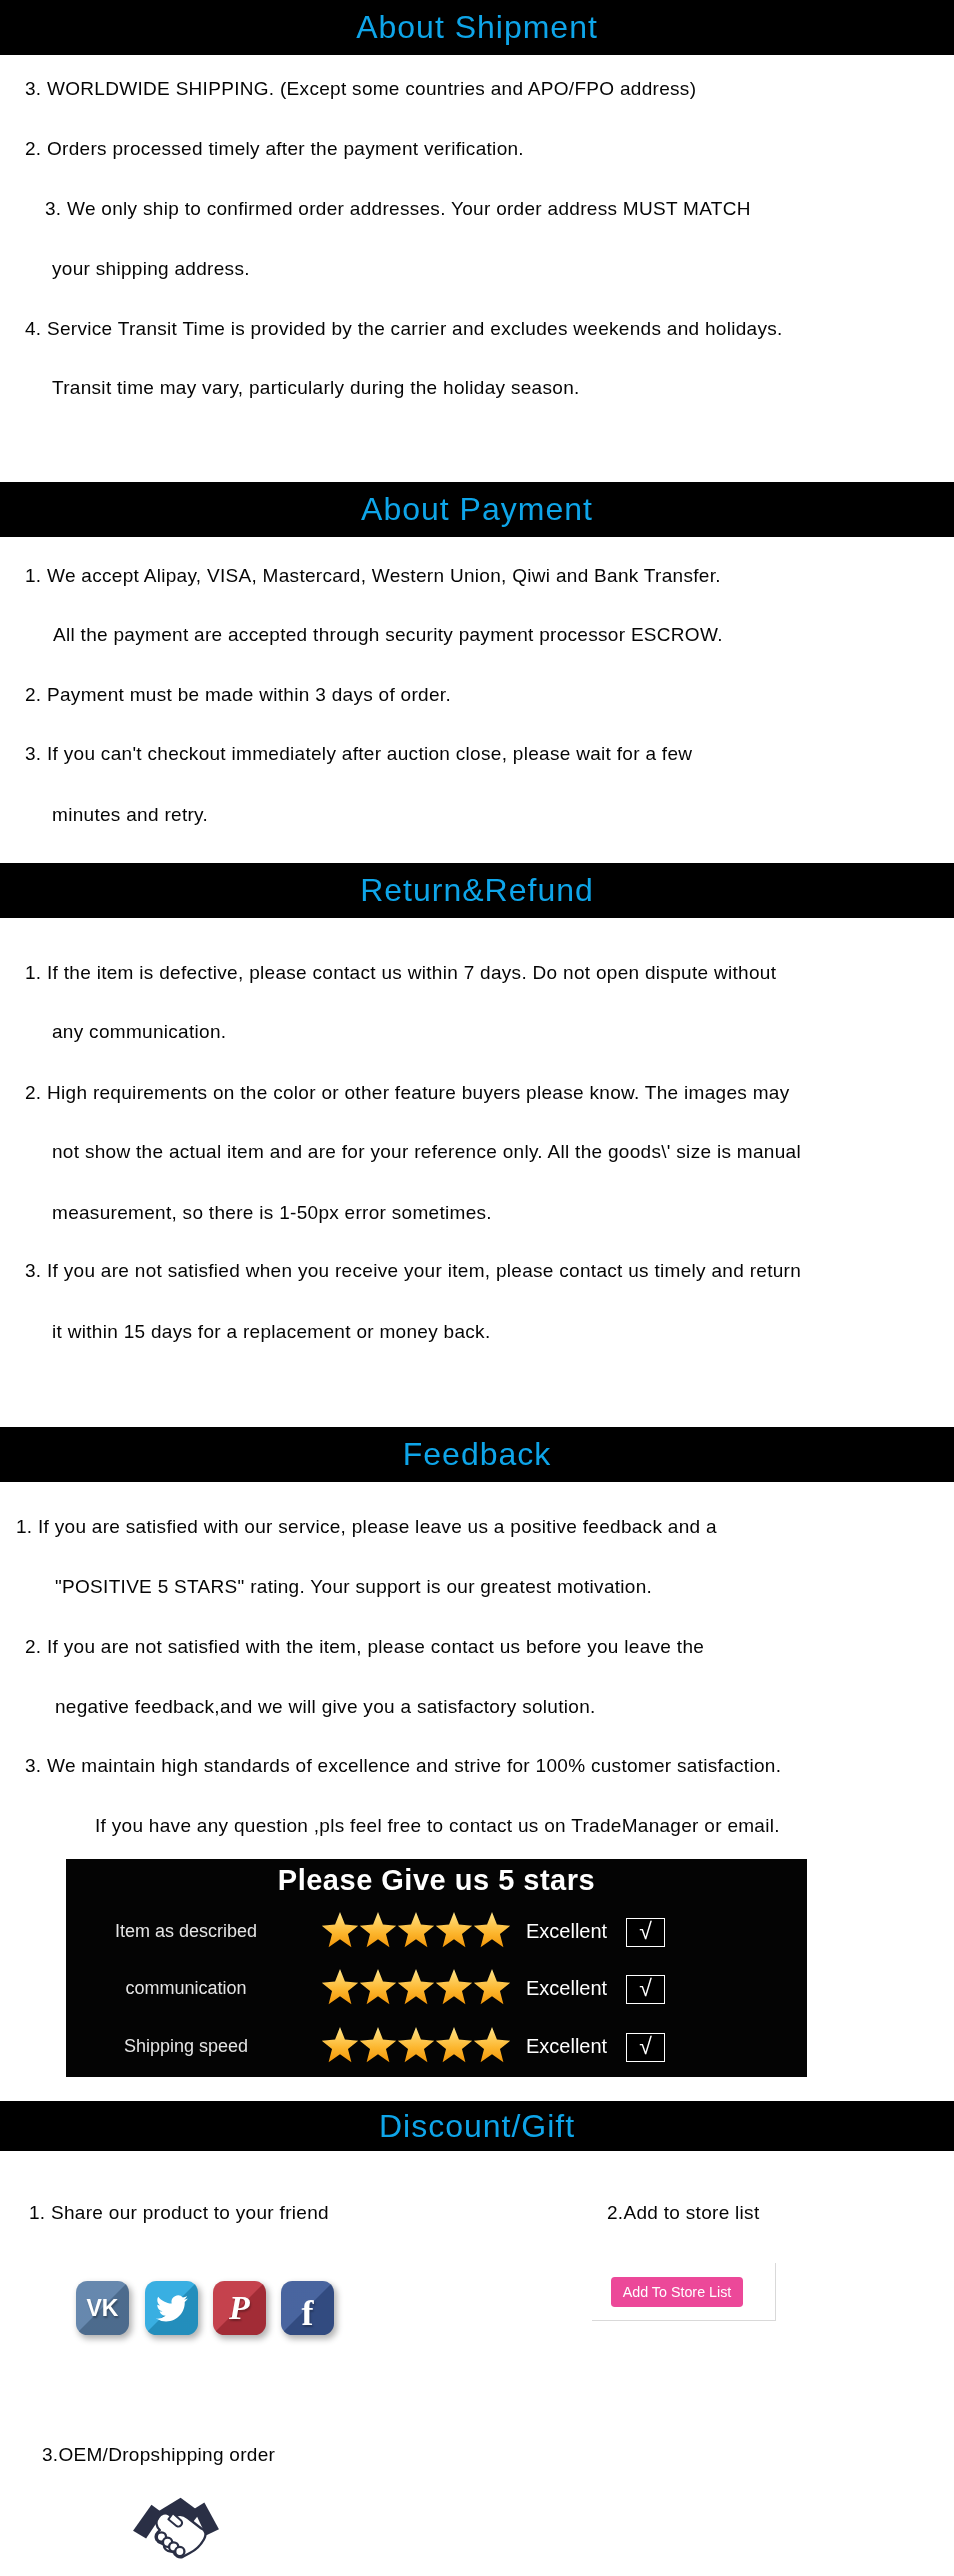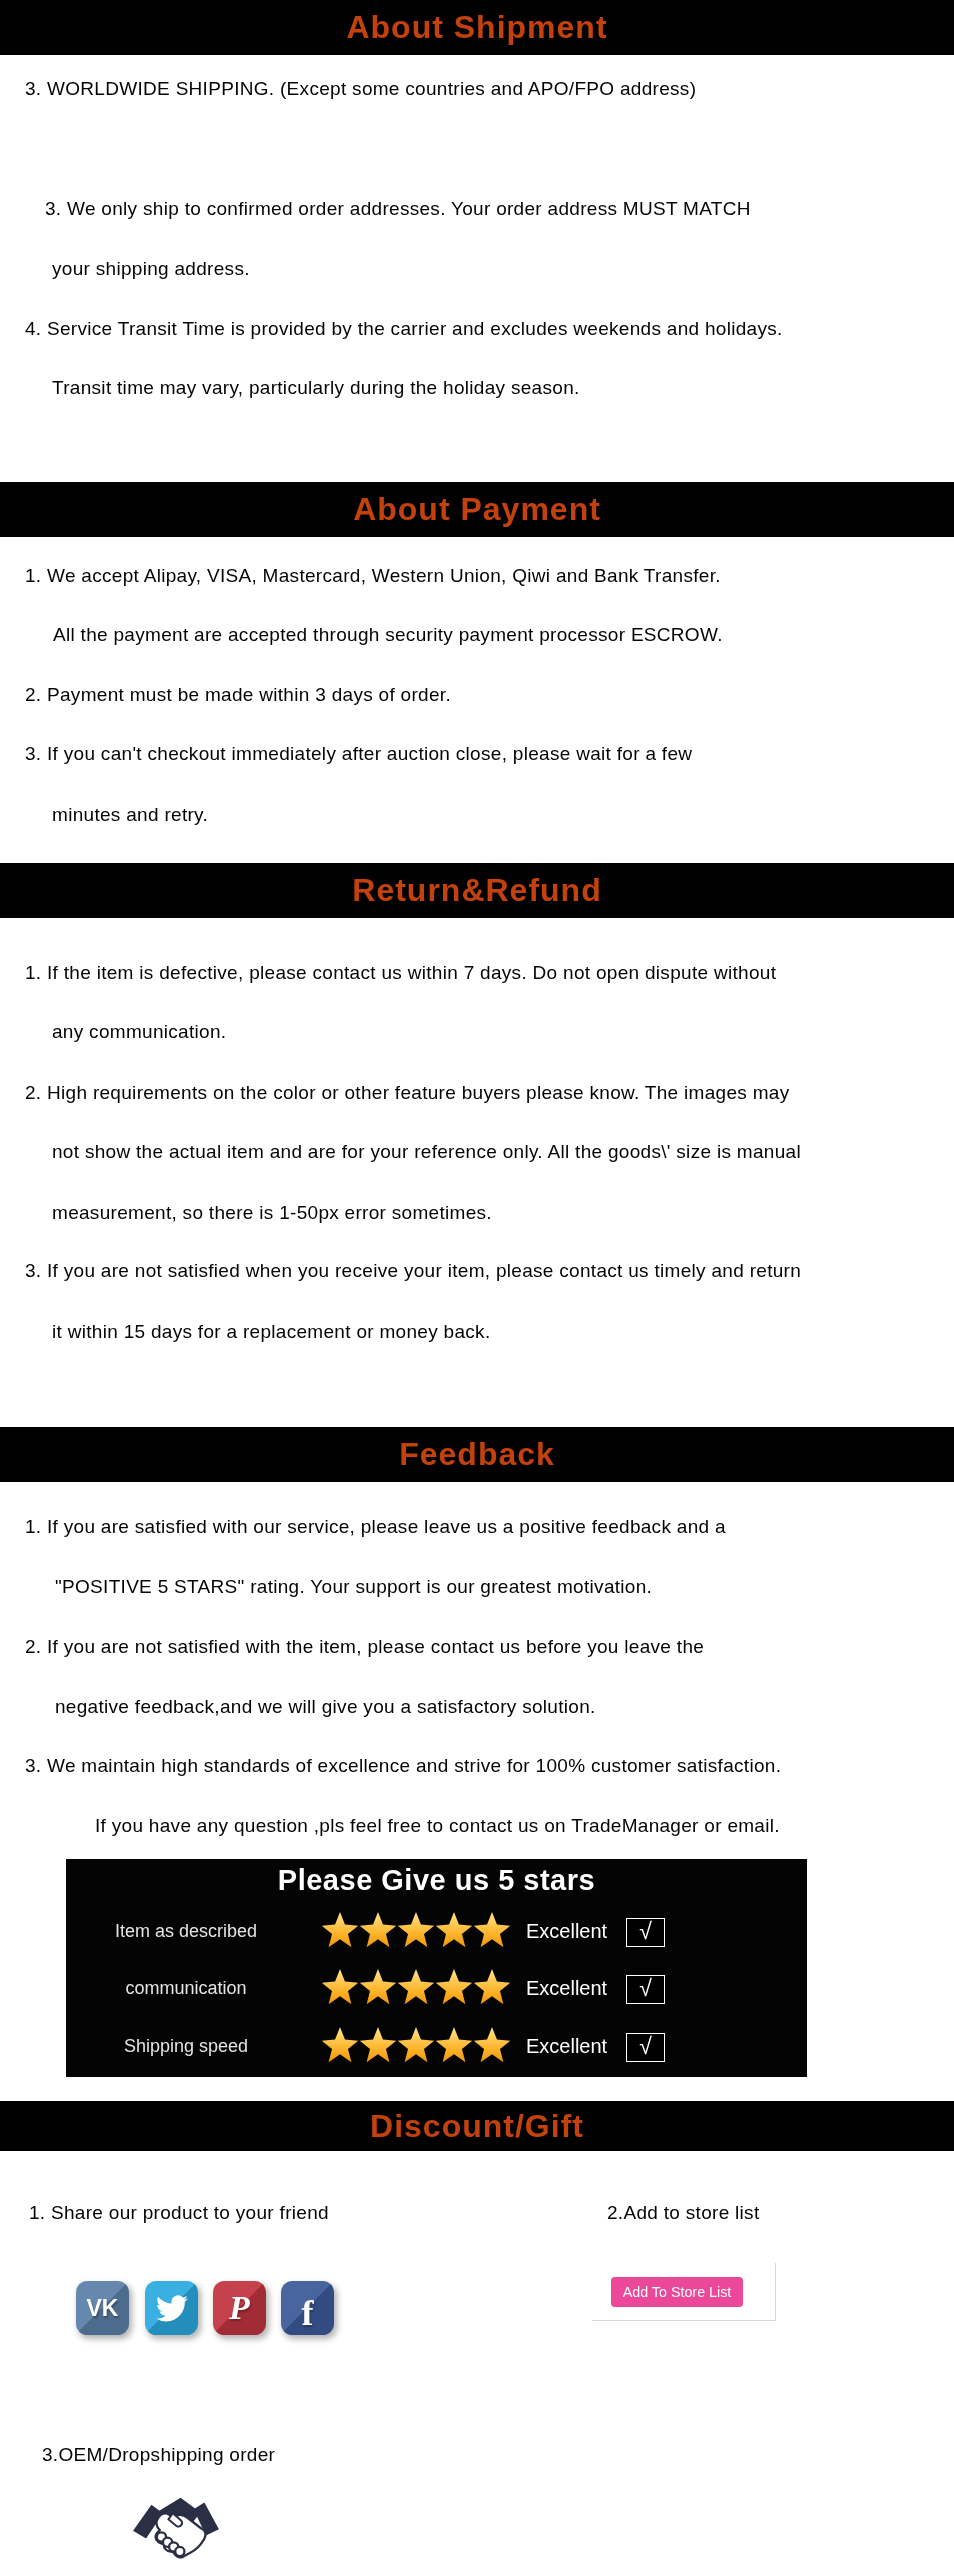--- a/index.html
+++ b/index.html
@@ -7,21 +7,21 @@
   .page {
     position:relative; width:954px; height:2576px;
     background:#ffffff; overflow:hidden;
     font-family:"Liberation Sans", sans-serif;
   }
   .bar {
     position:absolute; left:0; width:954px; background:#000;
     display:flex; align-items:center; justify-content:center;
   }
   .bar-title {
-    font-size:32px; font-weight:bold; color:#c2410c; letter-spacing:1px;
+    font-size:32px; font-weight:normal; color:#0ea5e9; letter-spacing:1px;
     white-space:nowrap;
   }
   .ln {
     position:absolute; font-size:19px; color:#050505; letter-spacing:0.3px;
     white-space:nowrap;
   }
   
   .starbox {
     position:absolute; left:66px; top:1859px; width:741px; height:218px;
     background:#040404;
@@ -82,20 +82,21 @@
 </style>
 </head>
 <body>
 
 <div class="page">
 
   <div class="bar" style="top:0;height:55px;">
     <span class="bar-title">About Shipment</span>
   </div>
   <div class="ln" style="top:78px;left:25px;">3. WORLDWIDE SHIPPING. (Except some countries and APO/FPO address)</div>
+  <div class="ln" style="top:138px;left:25px;">2. Orders processed timely after the payment verification.</div>
   <div class="ln" style="top:198px;left:25px;margin-left:20px;">3. We only ship to confirmed order addresses. Your order address MUST MATCH</div>
   <div class="ln" style="top:258px;left:52px;">your shipping address.</div>
   <div class="ln" style="top:318px;left:25px;">4. Service Transit Time is provided by the carrier and excludes weekends and holidays.</div>
   <div class="ln" style="top:377px;left:52px;">Transit time may vary, particularly during the holiday season.</div>
 
   <div class="bar" style="top:482px;height:55px;">
     <span class="bar-title">About Payment</span>
   </div>
   <div class="ln" style="top:565px;left:25px;">1. We accept Alipay, VISA, Mastercard, Western Union, Qiwi and Bank Transfer.</div>
   <div class="ln" style="top:624px;left:53px;">All the payment are accepted through security payment processor ESCROW.</div>
@@ -110,21 +111,21 @@
   <div class="ln" style="top:1021px;left:52px;">any communication.</div>
   <div class="ln" style="top:1082px;left:25px;">2. High requirements on the color or other feature buyers please know. The images may</div>
   <div class="ln" style="top:1141px;left:52px;">not show the actual item and are for your reference only. All the goods\' size is manual</div>
   <div class="ln" style="top:1202px;left:52px;">measurement, so there is 1-50px error sometimes.</div>
   <div class="ln" style="top:1260px;left:25px;">3. If you are not satisfied when you receive your item, please contact us timely and return</div>
   <div class="ln" style="top:1321px;left:52px;">it within 15 days for a replacement or money back.</div>
 
   <div class="bar" style="top:1427px;height:55px;">
     <span class="bar-title">Feedback</span>
   </div>
-  <div class="ln" style="top:1516px;left:25px;">1. If you are satisfied with our service, please leave us a positive feedback and a</div>
+  <div class="ln" style="top:1516px;left:16px;">1. If you are satisfied with our service, please leave us a positive feedback and a</div>
   <div class="ln" style="top:1576px;left:55px;">"POSITIVE 5 STARS" rating. Your support is our greatest motivation.</div>
   <div class="ln" style="top:1636px;left:25px;">2. If you are not satisfied with the item, please contact us before you leave the</div>
   <div class="ln" style="top:1696px;left:55px;">negative feedback,and we will give you a satisfactory solution.</div>
   <div class="ln" style="top:1755px;left:25px;">3. We maintain high standards of excellence and strive for 100% customer satisfaction.</div>
   <div class="ln" style="top:1815px;left:51px;margin-left:44px;">If you have any question ,pls feel free to contact us on TradeManager or email.</div>
 
   <div class="starbox">
     <div class="sb-title">Please Give us 5 stars</div>
 
     <div class="sb-row" style="top:52px;">

